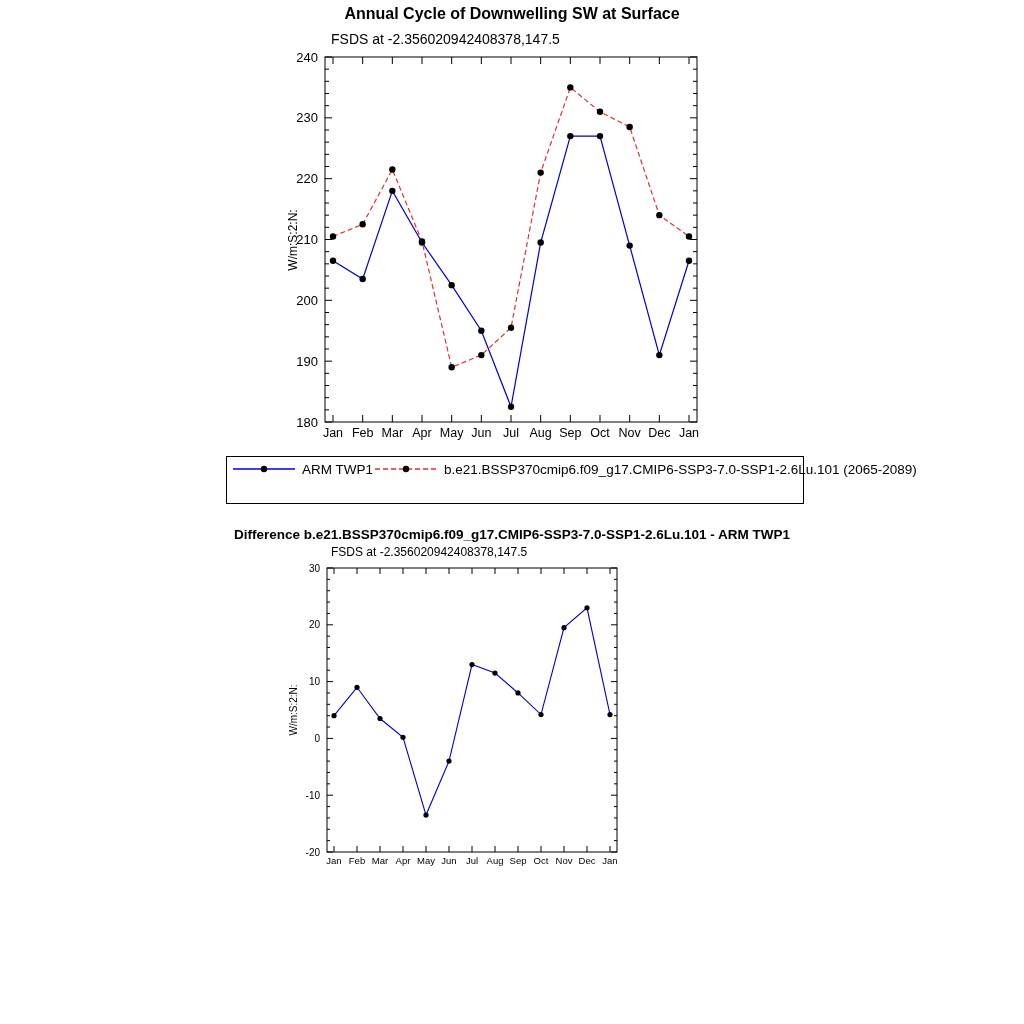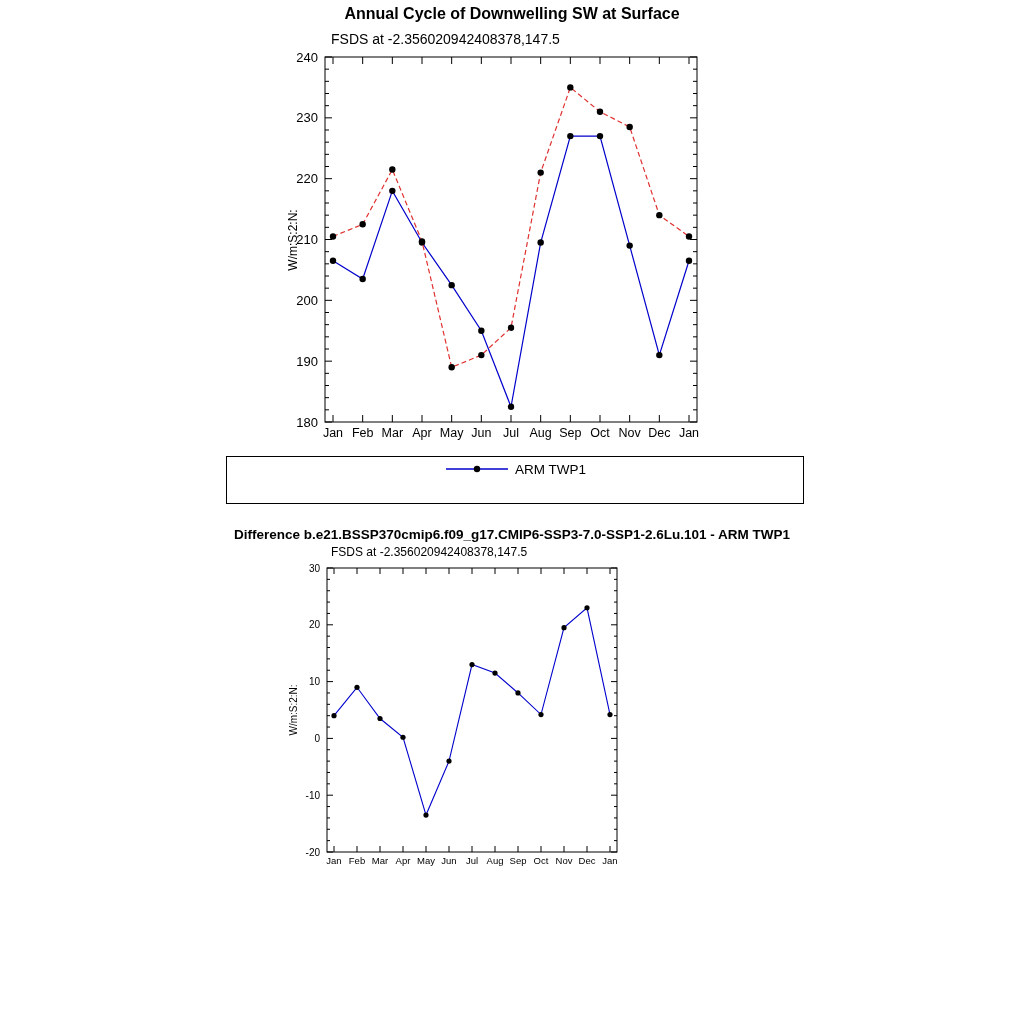--- a/index.html
+++ b/index.html
@@ -286,18 +286,25 @@
     </svg>
 
   <div class="abs legend-box">
     <div class="legend-row">
       <svg width="66" height="14">
         <line x1="2" y1="7" x2="64" y2="7" stroke="#0000cc" stroke-width="1.3"></line>
         <circle cx="33" cy="7" r="3.2" fill="#000"></circle>
       </svg>
       <span class="legend-label">ARM TWP1</span>
     </div>
+    <div class="legend-row">
+      <svg width="66" height="14">
+        <line x1="2" y1="7" x2="64" y2="7" stroke="#e03030" stroke-width="1.3" stroke-dasharray="5 3"></line>
+        <circle cx="33" cy="7" r="3.2" fill="#000"></circle>
+      </svg>
+      <span class="legend-label">b.e21.BSSP370cmip6.f09_g17.CMIP6-SSP3-7.0-SSP1-2.6Lu.101 (2065-2089)</span>
+    </div>
   </div>
 
   <div class="abs" id="title2">Difference b.e21.BSSP370cmip6.f09_g17.CMIP6-SSP3-7.0-SSP1-2.6Lu.101 - ARM TWP1</div>
   <div class="abs" id="subtitle2">FSDS at -2.356020942408378,147.5</div>
 
 </div>
 
 </body></html>

